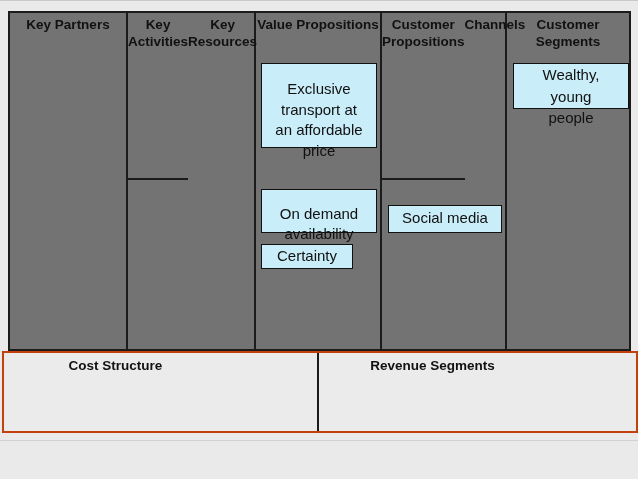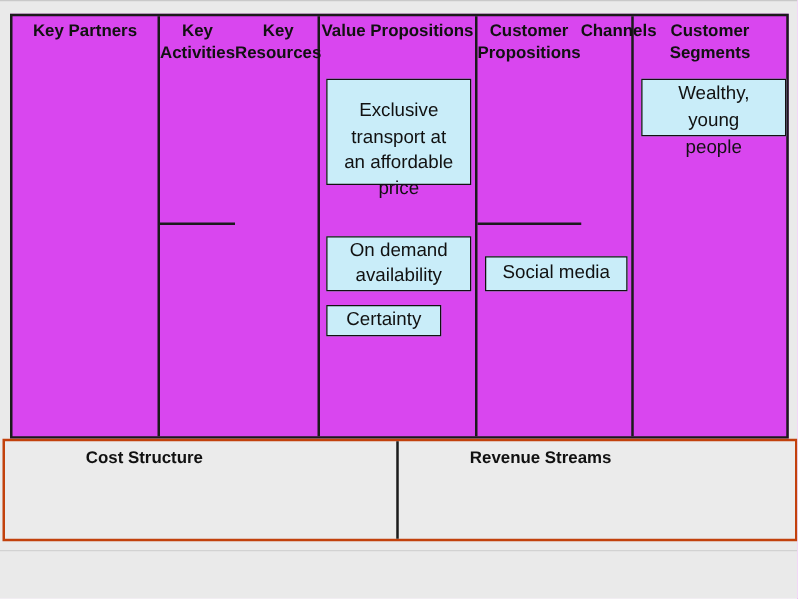--- a/index.html
+++ b/index.html
@@ -8,21 +8,21 @@
     background:#eaeaea;color:#111;
     font-family:"Liberation Sans",sans-serif;
     -webkit-font-smoothing:antialiased;
   }
   .edge-top{position:absolute;left:0;top:0;width:638px;height:1px;background:#c9c9c9;}
   .slide-split-line{position:absolute;left:0;top:440px;width:638px;height:1px;background:#d2d2d2;}
 
   
   .grid{
     position:absolute;left:8px;top:11px;width:619px;height:336px;
-    border:2px solid #1b1b1b;display:flex;background:#d946ef;justify-content:center;
+    border:2px solid #1b1b1b;display:flex;background:#737373;justify-content:center;
   }
   .col{box-sizing:border-box;height:100%;}
   .col-b{border-right:2px solid #1b1b1b;}
   .c1{width:118px;}.c2{width:128px;}.c3{width:126px;}.c4{width:125px;}.c5{flex:1;}
   .split{display:flex;flex-direction:row;}
   .cell-top{height:167px;border-bottom:2px solid #1b1b1b;box-sizing:border-box;}
   .cell-bottom{flex:1;}
   .hdr{
     font-weight:bold;font-size:13.5px;line-height:17px;
     text-align:center;padding-top:3px;
@@ -41,21 +41,21 @@
   }
 
   
   .note{
     position:absolute;background:#c9edf9;border:1.5px solid #111;
     box-sizing:border-box;text-align:center;font-size:15px;
     white-space:pre-line;overflow:visible;
   }
   .note-vp1{left:261px;top:63px;width:116px;height:85px;line-height:20.5px;padding-top:15px;}
   .note-vp2{left:261px;top:157px;width:116px;height:25px;line-height:21px;}
-  .note-vp3{left:261px;top:189px;width:116px;height:44px;line-height:20px;padding-top:1px;}
+  .note-vp3{left:261px;top:189px;width:116px;height:44px;line-height:20px;padding-top:14px;}
   .note-vp4{left:261px;top:244px;width:92px;height:25px;line-height:21px;}
   .note-social{left:388px;top:205px;width:114px;height:28px;line-height:24px;}
 
   
   .note-wealthy{position:absolute;left:513px;top:63px;width:116px;height:88px;}
   .note-wealthy .wbox{
     position:absolute;left:0;top:0;width:116px;height:46px;
     background:#c9edf9;border:1.5px solid #111;box-sizing:border-box;
   }
   .note-wealthy .wtext{
@@ -99,21 +99,21 @@
     <div class="col c5">
       <div class="hdr">Customer Segments</div>
     </div>
   </div>
 
   <div class="bottomrow">
     <div class="cellL">
       <div class="hdr2">Cost Structure</div>
     </div>
     <div class="cellR">
-      <div class="hdr2">Revenue Streams</div>
+      <div class="hdr2">Revenue Segments</div>
     </div>
   </div>
 
   <div class="note note-vp1">Exclusive
 transport at
 an affordable
 price</div>
   <div class="note note-vp3">On demand
 availability</div>
   <div class="note note-vp4">Certainty</div>

